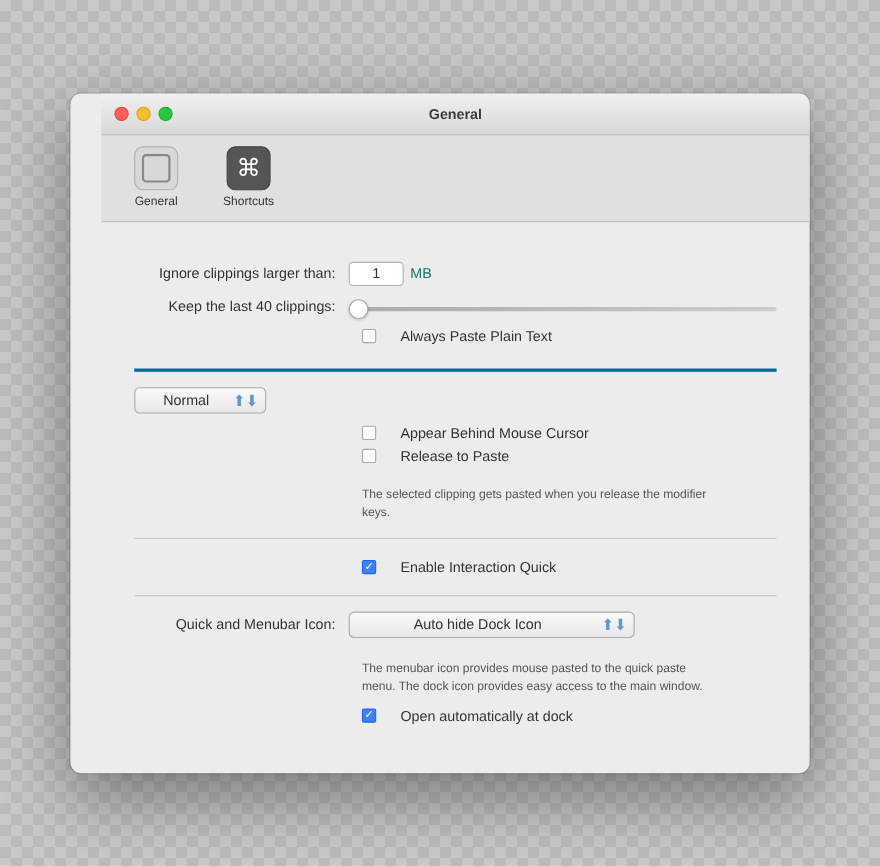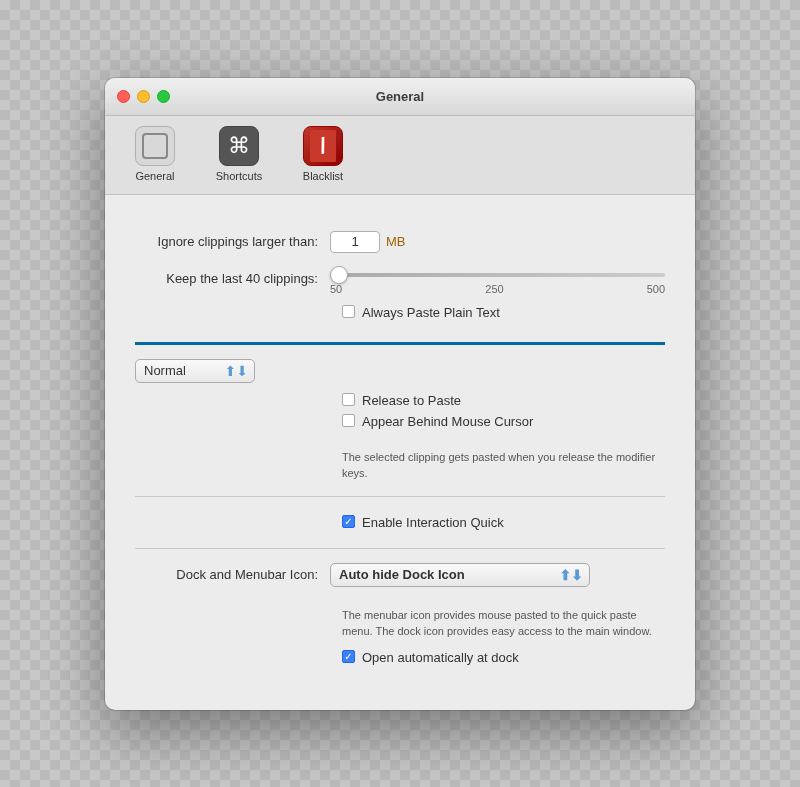--- a/index.html
+++ b/index.html
@@ -14,25 +14,26 @@
       background-size: 20px 20px;
       background-position: 0 0, 0 10px, 10px -10px, -10px 0px;
       display: flex;
       justify-content: center;
       align-items: center;
       min-height: 787px;
       font-family: -apple-system, BlinkMacSystemFont, "Helvetica Neue", Arial, sans-serif;
     }
 
     .window {
-      width: 590px;
+      width: 672px;
       background: #ececec;
       border-radius: 10px;
       box-shadow: 0 20px 60px rgba(0,0,0,0.4), 0 0 0 1px rgba(0,0,0,0.15);
       overflow: hidden;
+      padding-left: 28px;
     }
 
     
     .titlebar {
       background: linear-gradient(180deg, #f0f0f0, #d8d8d8);
       height: 38px;
       display: flex;
       align-items: center;
       justify-content: center;
       position: relative;
@@ -181,21 +182,21 @@
       border-radius: 4px;
       background: white;
       text-align: center;
       font-size: 13px;
       color: #333;
       padding: 0 4px;
     }
 
     .unit-label {
       font-size: 13px;
-      color: #a16207;
+      color: #0f766e;
     }
 
     
     .slider-container {
       flex: 1;
     }
 
     .slider {
       width: 100%;
       -webkit-appearance: none;
@@ -223,21 +224,22 @@
       display: flex;
       justify-content: space-between;
       font-size: 11px;
       color: #666;
       margin-top: 2px;
     }
 
     
     .checkbox-row {
       display: flex;
-      gap: 7px;
+      align-items: center;
+      gap: 22px;
       margin-left: 207px;
       margin-bottom: 6px;
     }
 
     .checkbox {
       width: 13px;
       height: 13px;
       border: 1px solid #aaa;
       border-radius: 2px;
       background: white;
@@ -271,31 +273,31 @@
       padding: 0 6px 0 8px;
       gap: 4px;
       cursor: pointer;
       font-size: 13px;
       color: #333;
       min-width: 120px;
     }
 
     .dropdown-text {
       flex: 1;
+      text-align: center;
     }
 
     .dropdown-arrow {
       color: #5b9bd5;
       font-size: 14px;
       line-height: 1;
     }
 
     .dropdown.wide {
       min-width: 260px;
-      font-weight: bold;
     }
 
     
     .description-text {
       font-size: 11px;
       color: #555;
       margin-left: 207px;
       line-height: 1.5;
       max-width: 320px;
       margin-top: 20px;
@@ -341,48 +343,39 @@
     <div class="tab-item">
       <div class="tab-icon general">
         <div class="general-icon-inner"></div>
       </div>
       <span class="tab-label">General</span>
     </div>
     <div class="tab-item">
       <div class="tab-icon shortcuts">⌘</div>
       <span class="tab-label">Shortcuts</span>
     </div>
-    <div class="tab-item">
-      <div class="tab-icon blacklist"></div>
-      <span class="tab-label">Blacklist</span>
-    </div>
   </div>
 
   <div class="content">
 
     <div class="section">
 
       <div class="form-row">
         <span class="form-label">Ignore clippings larger than:</span>
         <div class="form-controls">
           <input type="text" class="text-input" value="1" style="">
           <span class="unit-label">MB</span>
         </div>
       </div>
 
       <div class="form-row">
         <span class="form-label">Keep the last  40  clippings:</span>
         <div class="form-controls slider-container">
           <div style="flex:1;">
             <input type="range" class="slider" min="50" max="500" value="50" style="">
-            <div class="slider-labels">
-              <span>50</span>
-              <span>250</span>
-              <span>500</span>
-            </div>
           </div>
         </div>
       </div>
 
       <div class="checkbox-row">
         <div class="checkbox"></div>
         <span class="checkbox-label">Always Paste Plain Text</span>
       </div>
 
     </div>
@@ -393,42 +386,42 @@
         <div class="form-controls">
           <div class="dropdown">
             <span class="dropdown-text">Normal</span>
             <span class="dropdown-arrow">⬆⬇</span>
           </div>
         </div>
       </div>
 
       <div class="checkbox-row">
         <div class="checkbox"></div>
-        <span class="checkbox-label">Release to Paste</span>
+        <span class="checkbox-label">Appear Behind Mouse Cursor</span>
       </div>
       <div class="checkbox-row">
         <div class="checkbox"></div>
-        <span class="checkbox-label">Appear Behind Mouse Cursor</span>
+        <span class="checkbox-label">Release to Paste</span>
       </div>
 
       <div class="description-text">The selected clipping gets pasted when you release the modifier keys.</div>
 
     </div>
 
     <div class="sounds-section">
       <div class="checkbox-row" style="margin-left:207px; margin-top:4px; margin-bottom:4px;">
         <div class="checkbox checked">✓</div>
         <span class="checkbox-label">Enable Interaction Quick</span>
       </div>
     </div>
 
     <div class="dock-section">
 
       <div class="form-row">
-        <span class="form-label">Dock and Menubar Icon:</span>
+        <span class="form-label">Quick and Menubar Icon:</span>
         <div class="form-controls">
           <div class="dropdown wide">
             <span class="dropdown-text">Auto hide Dock Icon</span>
             <span class="dropdown-arrow">⬆⬇</span>
           </div>
         </div>
       </div>
 
       <div class="description-text">The menubar icon provides mouse pasted to the quick paste menu. The dock icon provides easy access to the main window.</div>
 

